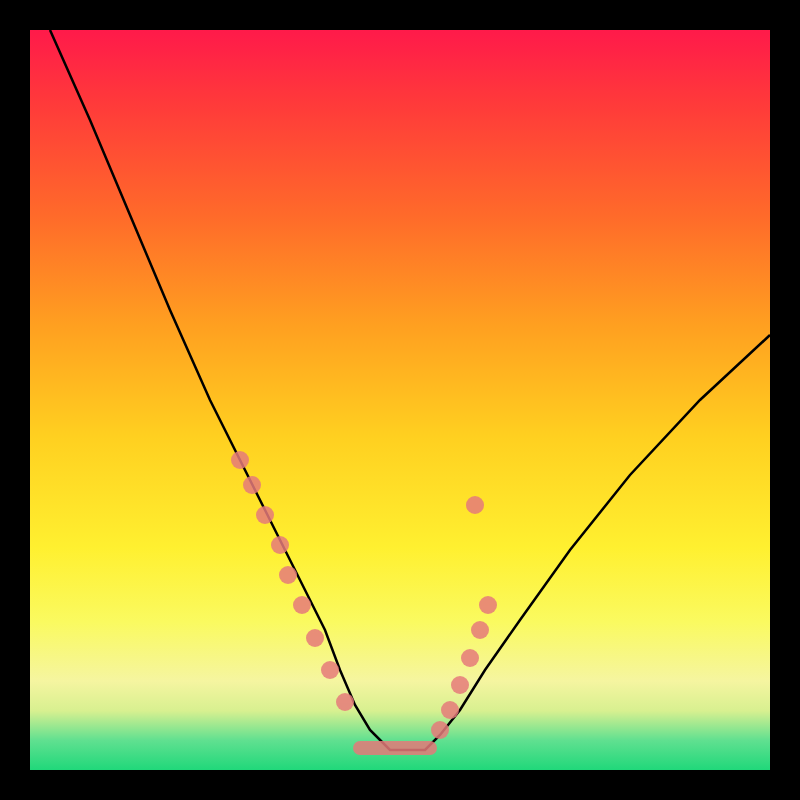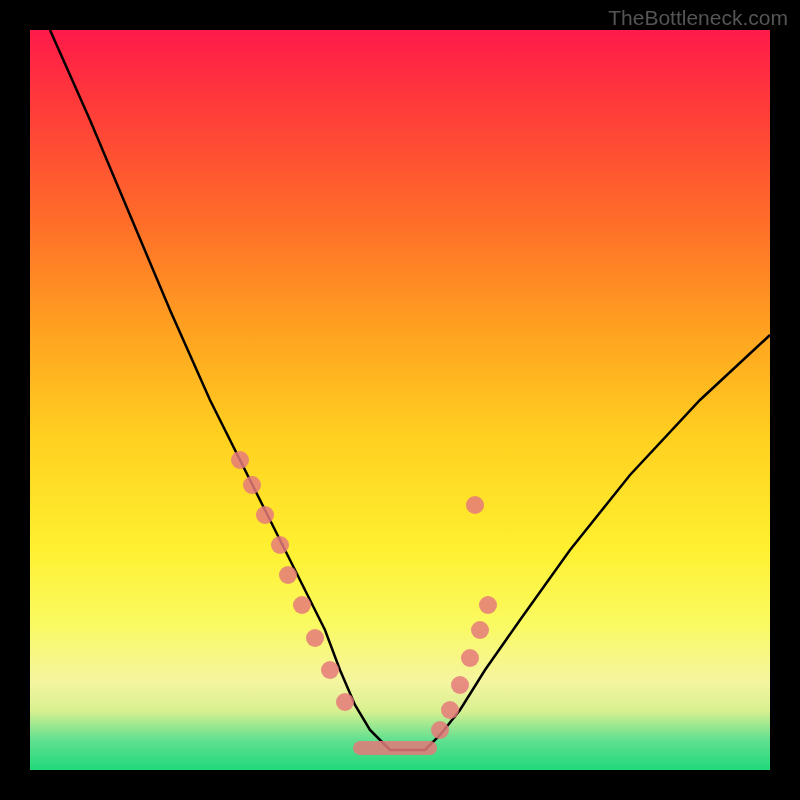--- a/index.html
+++ b/index.html
@@ -60,21 +60,20 @@
     stroke: #e57a7a;
     stroke-width: 14;
     stroke-linecap: round;
     opacity: 0.85;
   }
 </style>
 </head>
 <body>
 
 <div class="frame">
-  <div class="watermark">TheBottleneck.com</div>
   <div class="plot-area">
     <svg class="curve" viewBox="0 0 740 740">
       <path id="main-curve" fill="none" stroke="#000" stroke-width="2.5" d="M20 0 L60 90 L100 185 L140 280 L180 370 L210 430 L235 480 L255 520 L275 560 L295 600 L310 640 L325 675 L340 700 L360 720 L395 720 L410 705 L430 680 L455 640 L490 590 L540 520 L600 445 L670 370 L740 305"></path>
       <g id="dots-left">
           <circle cx="210" cy="430" r="9" class="dot"></circle>
           <circle cx="222" cy="455" r="9" class="dot"></circle>
           <circle cx="235" cy="485" r="9" class="dot"></circle>
           <circle cx="250" cy="515" r="9" class="dot"></circle>
           <circle cx="258" cy="545" r="9" class="dot"></circle>
           <circle cx="272" cy="575" r="9" class="dot"></circle>

